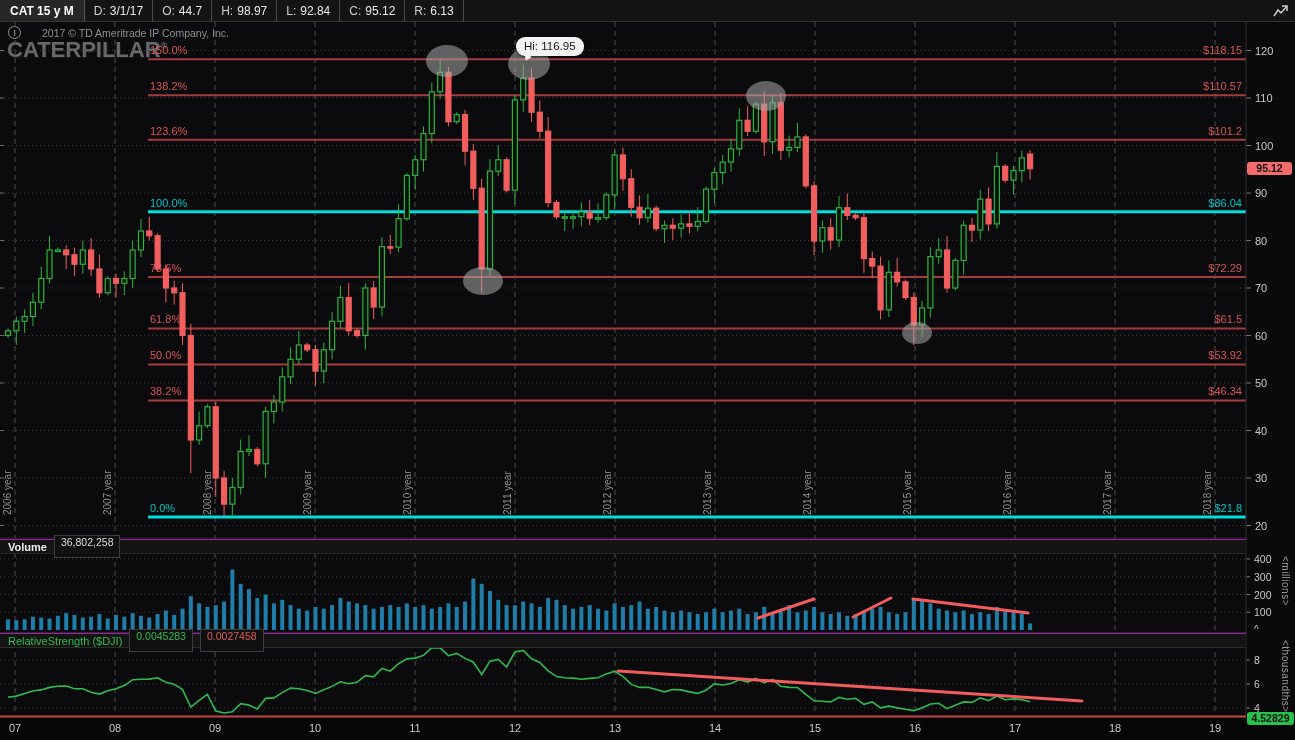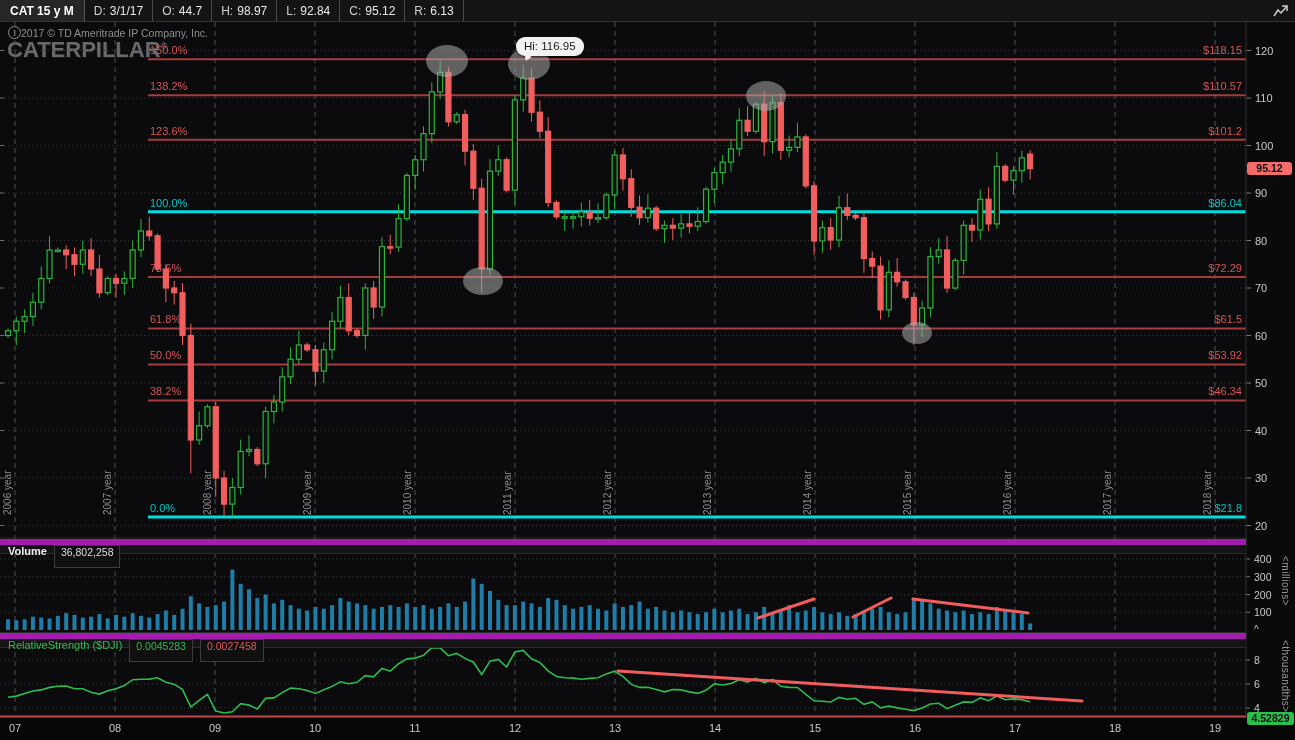--- a/index.html
+++ b/index.html
@@ -14,36 +14,36 @@
   .tb-symbol { background:#262626; color:#fff; font-weight:bold; font-size:12px;
                padding:0 10px; display:flex; align-items:center;
                border-right:1px solid #555; }
   .tb-cell { display:flex; align-items:center; padding:0 9px; font-size:12px;
              border-right:1px solid #4a4a4a; color:#e9e9e9; white-space:nowrap; }
   .tb-cell .lbl { color:#cfcfcf; margin-right:4px; }
   .tb-icon { position:absolute; right:5px; top:3px; width:18px; height:16px; cursor:pointer; }
 
   
   .copyright { position:absolute; left:8px; top:26px; color:#8f8f8f; font-size:10.5px;
-               z-index:1; display:flex; align-items:center; gap:0; }
+               z-index:1; display:flex; align-items:center; gap:21px; }
   .info-icon { display:inline-flex; width:13px; height:13px; border:1.5px solid #8f8f8f;
                border-radius:50%; align-items:center; justify-content:center;
                font-size:9px; font-weight:bold; color:#8f8f8f; }
   .logo { position:absolute; left:7px; top:37px; color:#666a6c; font-size:22px;
           font-weight:900; letter-spacing:0px; z-index:1;
           text-shadow:1px 1px 0 #1c1c1c; }
   .logo sup { font-size:9px; }
 
   
   #plot { position:absolute; left:0; top:22px; width:1295px; height:718px; z-index:5; }
 
   
   .panel-header { position:absolute; left:0; width:1246px; height:15px;
-                  background:#141414; border-top:6px solid #a21caf;
-                  border-bottom:1px solid #2b2b2b; display:flex; 
+                  background:#141414; border-top:1px solid #a21caf;
+                  border-bottom:1px solid #2b2b2b; display:flex; align-items:center;
                   font-size:11px; z-index:20; }
   #vol-header { top:539px; }
   #rs-header  { top:633px; }
   .ph-title { margin-left:8px; font-weight:bold; color:#ececec; cursor:pointer; }
   .ph-title.green { color:#35ba50; font-weight:normal; }
   .ph-box { margin-left:7px; padding:0 6px; border:1px solid #3d3d3d; background:#101010;
             color:#dcdcdc; font-size:10.5px; height:23px; line-height:12px; }
   .ph-box.green { color:#35ba50; }
   .ph-box.red { color:#e05b5b; }
 

